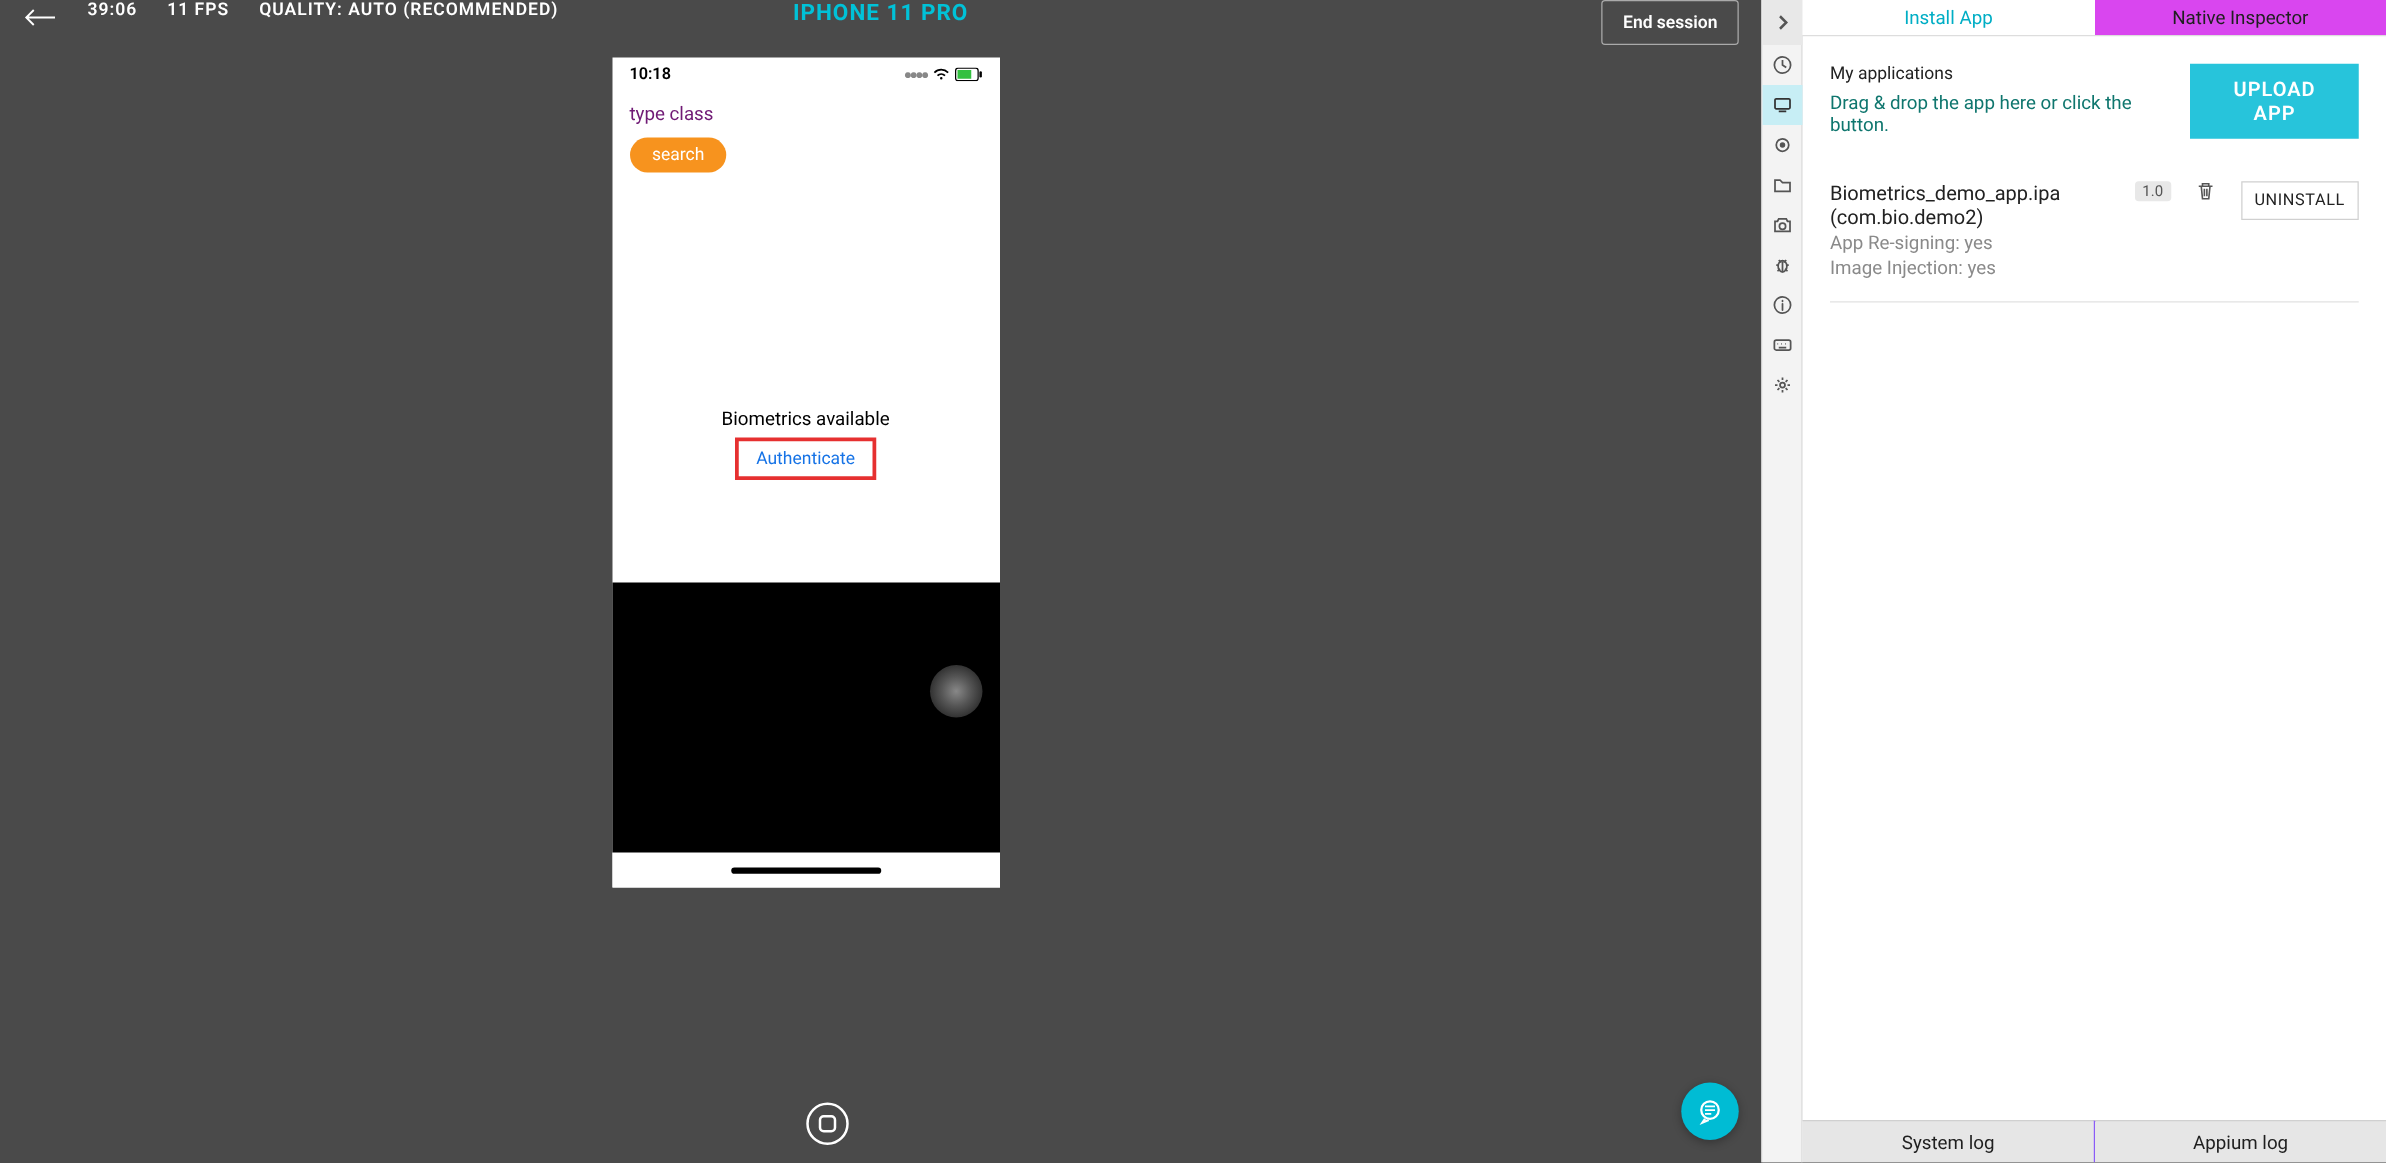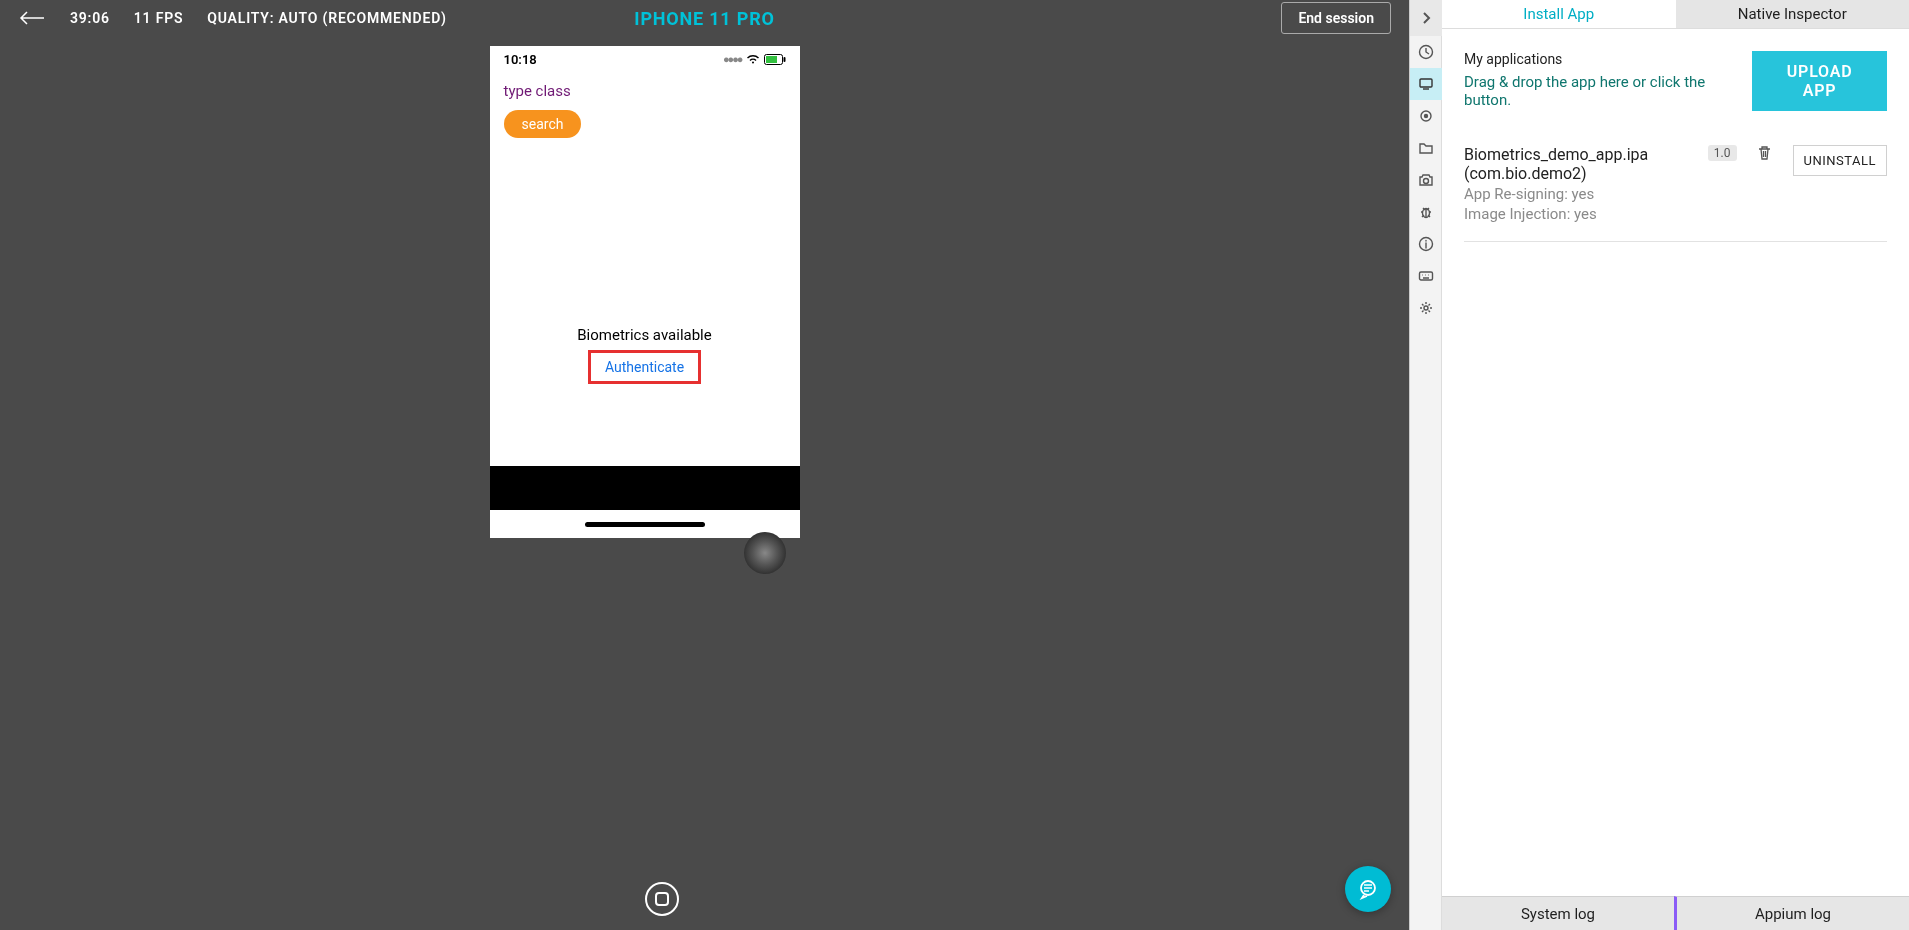--- a/index.html
+++ b/index.html
@@ -2,30 +2,30 @@
 <html><head>
 <meta charset="utf-8">
 <style>
 * { margin: 0; padding: 0; box-sizing: border-box; font-family: -apple-system, BlinkMacSystemFont, "Segoe UI", Roboto, sans-serif; }
 body { width: 1909px; height: 930px; background: #4a4a4a; display: flex; overflow: hidden; }
 
 
 .main-area { flex: 1; display: flex; flex-direction: column; position: relative; }
 
 
-.header { height: 36px; display: flex; align-items: center; padding: 0 18px; gap: 24px; color: #fff; font-size: 14px; letter-spacing: 0.8px; font-weight: 600; }
+.header { height: 36px; display: flex; padding: 0 18px; gap: 24px; color: #fff; font-size: 14px; letter-spacing: 0.8px; font-weight: 600; }
 .back-arrow { width: 28px; height: 28px; display: flex; align-items: center; justify-content: center; cursor: pointer; }
 .device-name { position: absolute; left: 50%; transform: translateX(-50%); color: #00c2d8; font-size: 18px; font-weight: 700; letter-spacing: 0.8px; }
 .end-session-btn { margin-left: auto; border: 1px solid #aaa; background: transparent; color: #fff; padding: 7px 16px; font-size: 14px; font-weight: 600; cursor: pointer; border-radius: 3px; }
 
 
 .stage { flex: 1; display: flex; align-items: flex-start; justify-content: center; position: relative; padding-top: 10px; }
 
 
-.phone { width: 310px; height: 492px; background: #fff; position: relative; display: flex; flex-direction: column; margin-right: 120px; }
+.phone { width: 310px; height: 664px; background: #fff; position: relative; display: flex; flex-direction: column; margin-right: 120px; }
 .phone-statusbar { height: 26px; display: flex; align-items: center; padding: 0 14px; font-size: 13px; font-weight: 600; color: #000; justify-content: space-between; }
 .status-right { display: flex; align-items: center; gap: 4px; font-size: 11px; }
 .dots { letter-spacing: -2px; color: #888; }
 
 .phone-body { flex: 1; display: flex; flex-direction: column; }
 .phone-input { padding: 10px 14px 6px; }
 .type-class { color: #701a75; font-size: 15px; }
 .search-btn { margin: 4px 14px 0; background: #f7931e; color: #fff; border: none; padding: 6px 18px; border-radius: 14px; font-size: 14px; cursor: pointer; width: fit-content; }
 
 .bio-section { margin-top: 188px; text-align: center; }
@@ -54,41 +54,41 @@
 
 
 .icon-sidebar { width: 32px; background: #f3f3f3; border-right: 1px solid #ddd; display: flex; flex-direction: column; align-items: center; }
 .icon-sidebar-item { width: 32px; height: 32px; display: flex; align-items: center; justify-content: center; cursor: pointer; color: #555; font-size: 16px; }
 .icon-sidebar-item.chev { background: #e8e8e8; height: 36px; }
 .icon-sidebar-item.active { background: #c7eef5; }
 
 
 .right-content { flex: 1; display: flex; flex-direction: column; }
 .tabs { display: flex; height: 29px; border-bottom: 1px solid #ddd; }
-.tab { flex: 1; display: flex; align-items: center; justify-content: center; font-size: 15px; cursor: pointer; background: #e5e5e5; color: #1f1f1f; }
+.tab { flex: 1; display: flex; align-items: center; justify-content: center; font-size: 15px; cursor: pointer; background: #d946ef; color: #1f1f1f; }
 .tab.active { background: #fff; color: #00aec5; }
 
 .apps-section { padding: 22px 22px 10px; }
 .apps-header { display: flex; justify-content: space-between; align-items: flex-start; }
 .apps-title { font-size: 14px; font-weight: 400; color: #222; }
 .apps-sub { margin-top: 6px; font-size: 15px; color: #0f766e; }
 .upload-btn { background: #27c4db; color: #fff; border: none; padding: 11px 16px; font-size: 16px; font-weight: 600; letter-spacing: 0.8px; cursor: pointer; }
 
 .app-item { margin-top: 34px; padding-bottom: 18px; border-bottom: 1px solid #e2e2e2; }
 .app-row1 { display: flex; justify-content: space-between; align-items: flex-start; }
 .app-name { font-size: 16px; color: #222; }
 .app-meta { color: #8a8a8a; font-size: 15px; margin-top: 2px; }
 .app-actions { display: flex; align-items: flex-start; gap: 20px; }
 .ver-badge { background: #e8e8e8; border-radius: 3px; padding: 1px 6px; font-size: 12px; color: #555; }
 .trash-icon { width: 16px; height: 16px; color: #555; cursor: pointer; }
 .uninstall-btn { border: 1px solid #d0d0d0; background: #fff; padding: 7px 10px; font-size: 13px; letter-spacing: 0.5px; color: #222; cursor: pointer; }
 
 .right-footer { margin-top: auto; display: flex; height: 34px; }
 .footer-tab { flex: 1; background: #e6e6e6; color: #1f1f1f; font-size: 15px; display: flex; align-items: center; justify-content: center; border-top: 1px solid #d0d0d0; cursor: pointer; }
-.footer-tab + .footer-tab { border-left: 3px solid #8b5cf6; }
+.footer-tab + .footer-tab { border-left: 1px solid #8b5cf6; }
 
 svg { display: block; }
 </style>
 </head>
 <body>
 
 <div class="main-area">
   <div class="header">
     <div class="back-arrow">
       <svg width="26" height="16" viewBox="0 0 26 16" stroke="#fff" stroke-width="1.5" fill="none">

